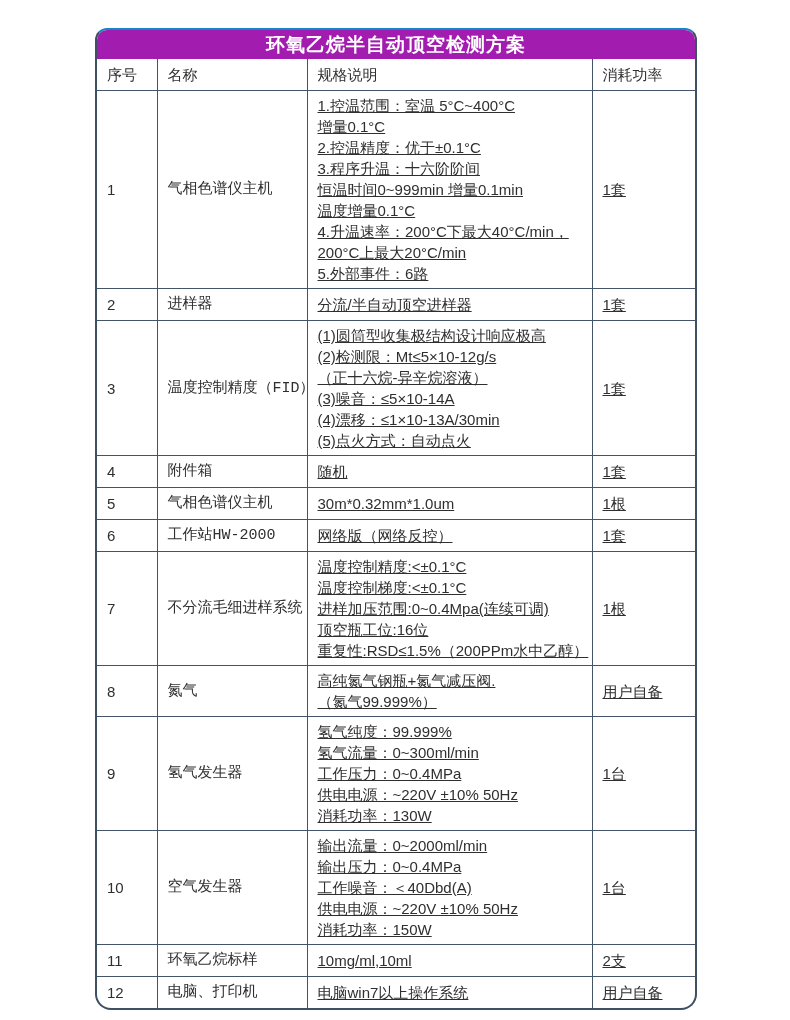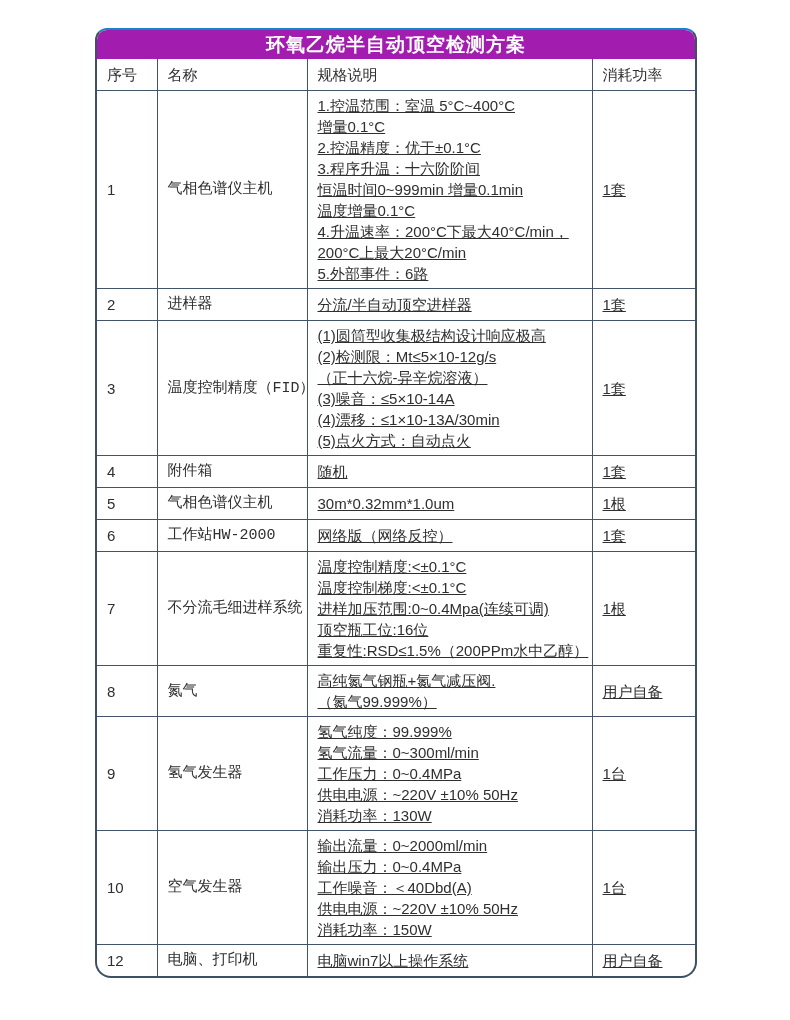--- a/index.html
+++ b/index.html
@@ -162,20 +162,26 @@
         <td class="no-cell">10</td>
         <td class="name-cell">空气发生器</td>
         <td class="spec-cell">输出流量：0~2000ml/min
 输出压力：0~0.4MPa
 工作噪音：＜40Dbd(A)
 供电电源：~220V ±10% 50Hz
 消耗功率：150W</td>
         <td class="qty-cell">1台</td>
       </tr>
       <tr class="single">
+        <td class="no-cell">11</td>
+        <td class="name-cell">环氧乙烷标样</td>
+        <td class="spec-cell">10mg/ml,10ml</td>
+        <td class="qty-cell">2支</td>
+      </tr>
+      <tr class="single">
         <td class="no-cell">12</td>
         <td class="name-cell">电脑、打印机</td>
         <td class="spec-cell">电脑win7以上操作系统</td>
         <td class="qty-cell">用户自备</td>
       </tr>
     </tbody>
   </table>
 </div>
 
 </body></html>

